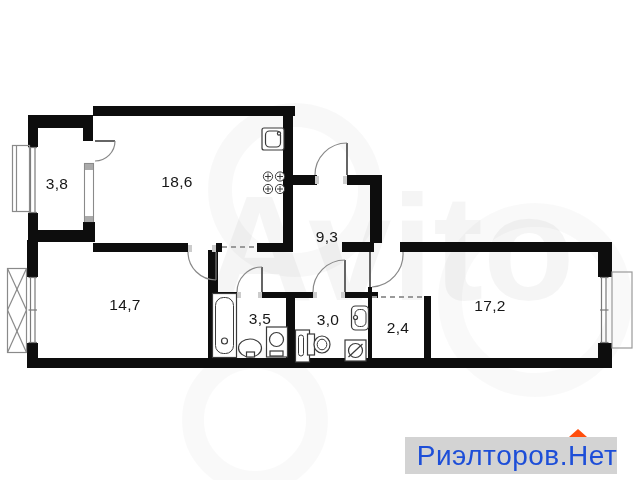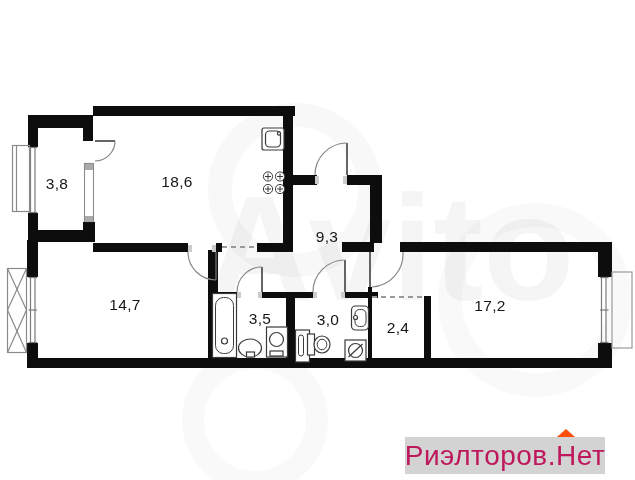--- a/index.html
+++ b/index.html
@@ -2,22 +2,22 @@
 <html><head>
 <meta charset="utf-8">
 <style>
   html,body{margin:0;padding:0;background:#ffffff;}
   #stage{position:relative;width:635px;height:480px;background:#ffffff;overflow:hidden;
          font-family:"Liberation Sans", sans-serif;}
   #plan-svg{position:absolute;left:0;top:0;}
   .room-label{font-family:"Liberation Sans", sans-serif;font-size:15.5px;fill:#161616;letter-spacing:.3px;}
   .wm-text{font-family:"Liberation Sans", sans-serif;font-weight:bold;}
   .badge{position:absolute;left:405px;top:437px;width:200px;height:37px;background:#d3d3d3;
-         color:#be185d;font-size:28px;line-height:37px;display:flex;align-items:center;
-         justify-content:center;letter-spacing:.5px;white-space:nowrap;}
+         color:#1d4ed8;font-size:28px;line-height:37px;display:flex;align-items:center;
+         justify-content:center;letter-spacing:.5px;white-space:nowrap;padding-left:12px;}
   .nwrap{position:relative;display:inline-block;}
   .roof{position:absolute;left:50%;top:-8px;transform:translateX(-50%);width:0;height:0;
         border-left:9px solid transparent;border-right:9px solid transparent;
         border-bottom:8px solid #ff4e0c;}
 </style>
 </head>
 <body>
 
 <div id="stage">
   <svg id="plan-svg" width="635" height="480" viewBox="0 0 635 480">

